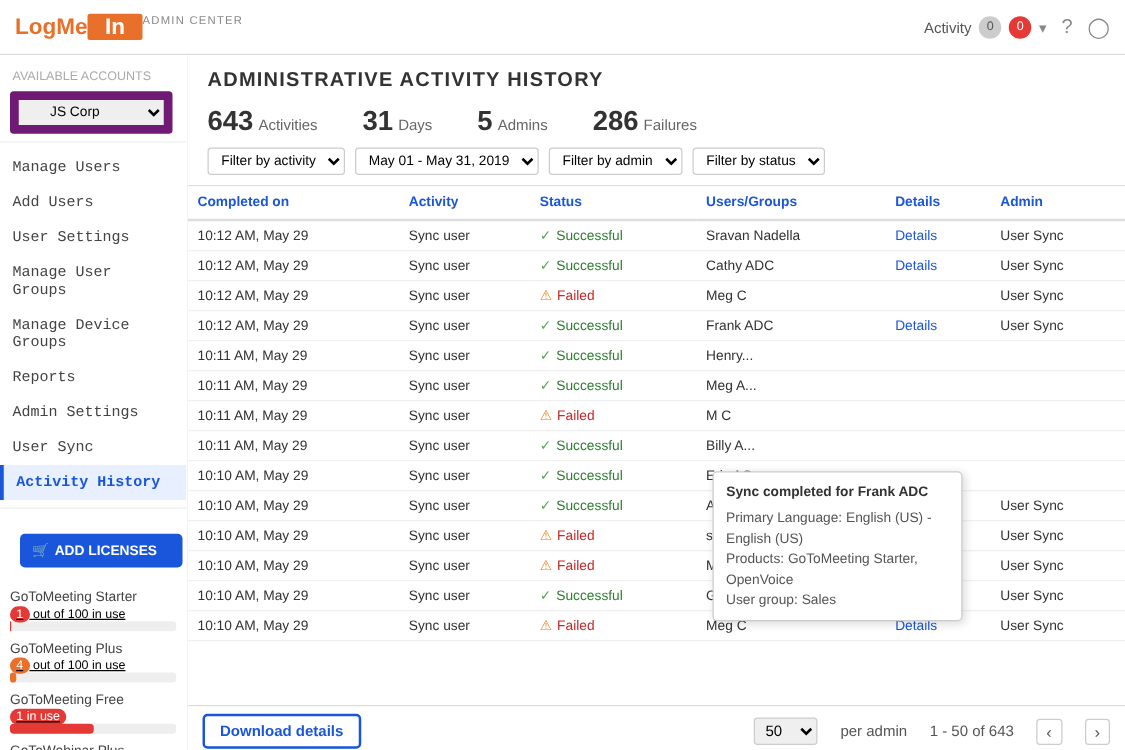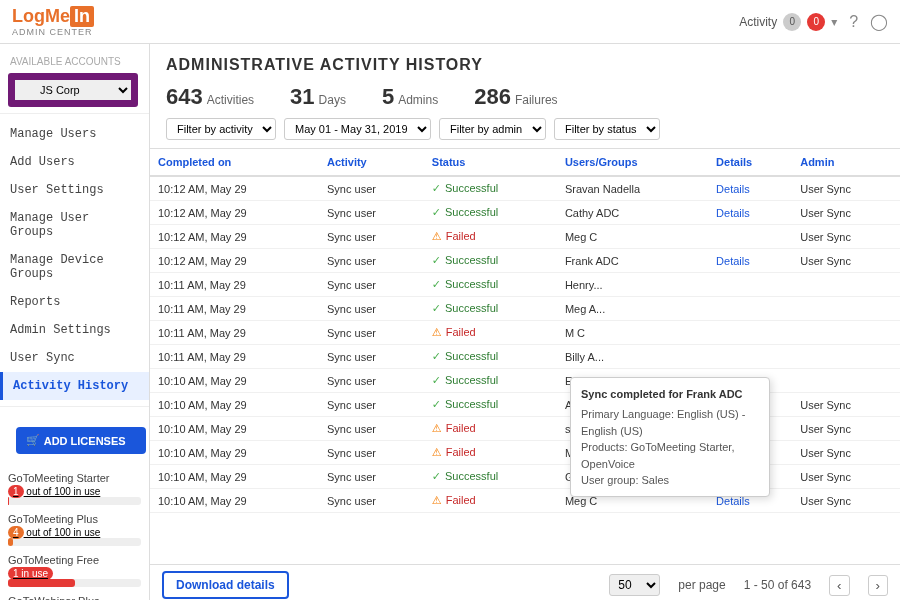--- a/index.html
+++ b/index.html
@@ -8,21 +8,21 @@
     
     .header {
       background: #fff;
       border-bottom: 1px solid #ddd;
       height: 44px;
       display: flex;
       align-items: center;
       justify-content: space-between;
       padding: 0 12px;
     }
-    .logo-area { display: flex; flex-direction: column; }
+    .logo-area { display: flex; flex-direction: row; }
     .header-right { display: flex; align-items: center; gap: 12px; }
     .header-activity { display: flex; align-items: center; gap: 6px; font-size: 12px; color: #555; }
     .badge-gray { background: #ccc; color: #555; border-radius: 50%; width: 18px; height: 18px; display: flex; align-items: center; justify-content: center; font-size: 10px; }
     .badge-red { background: #e53935; color: #fff; border-radius: 50%; width: 18px; height: 18px; display: flex; align-items: center; justify-content: center; font-size: 10px; }
     .header-icon { color: #888; font-size: 16px; cursor: pointer; }
 
     
     .layout { display: flex; height: 556px; }
 
     
@@ -111,21 +111,21 @@
     .page-nav-btn { background: #fff; border: 1px solid #ccc; border-radius: 3px; padding: 2px 7px; cursor: pointer; color: #555; }
     .page-nav-btn:disabled { color: #ccc; cursor: default; }
   </style>
 </head>
 <body>
 
 <div class="header">
   <div class="logo-area">
     <div style="display:flex;align-items:center;">
       <span style="font-size:18px;font-weight:bold;color:#e8702a;">LogMe</span>
-      <span style="font-size:18px;font-weight:bold;background:#e8702a;color:#fff;padding:0 4px;border-radius:2px;">In</span>
+      <span style="font-size:18px;font-weight:bold;background:#e8702a;color:#fff;padding:0 14px;border-radius:2px;">In</span>
     </div>
     <div style="font-size:9px;color:#888;letter-spacing:1px;">ADMIN CENTER</div>
   </div>
   <div class="header-right">
     <div class="header-activity">
       <span>Activity</span>
       <span class="badge-gray">0</span>
       <span class="badge-red">0</span>
       <span style="color:#888;cursor:pointer;">▾</span>
     </div>
@@ -378,21 +378,21 @@
       </div>
 
       <div class="table-footer">
         <button class="download-btn">Download details</button>
         <div class="pagination-right">
           <select class="per-page-select">
             <option>50</option>
             <option>25</option>
             <option>100</option>
           </select>
-          <span>per page</span>
+          <span>per admin</span>
           <span>1 - 50 of 643</span>
           <button class="page-nav-btn">‹</button>
           <button class="page-nav-btn">›</button>
         </div>
       </div>
     </div>
   </div>
 </div>
 
 </body></html>

